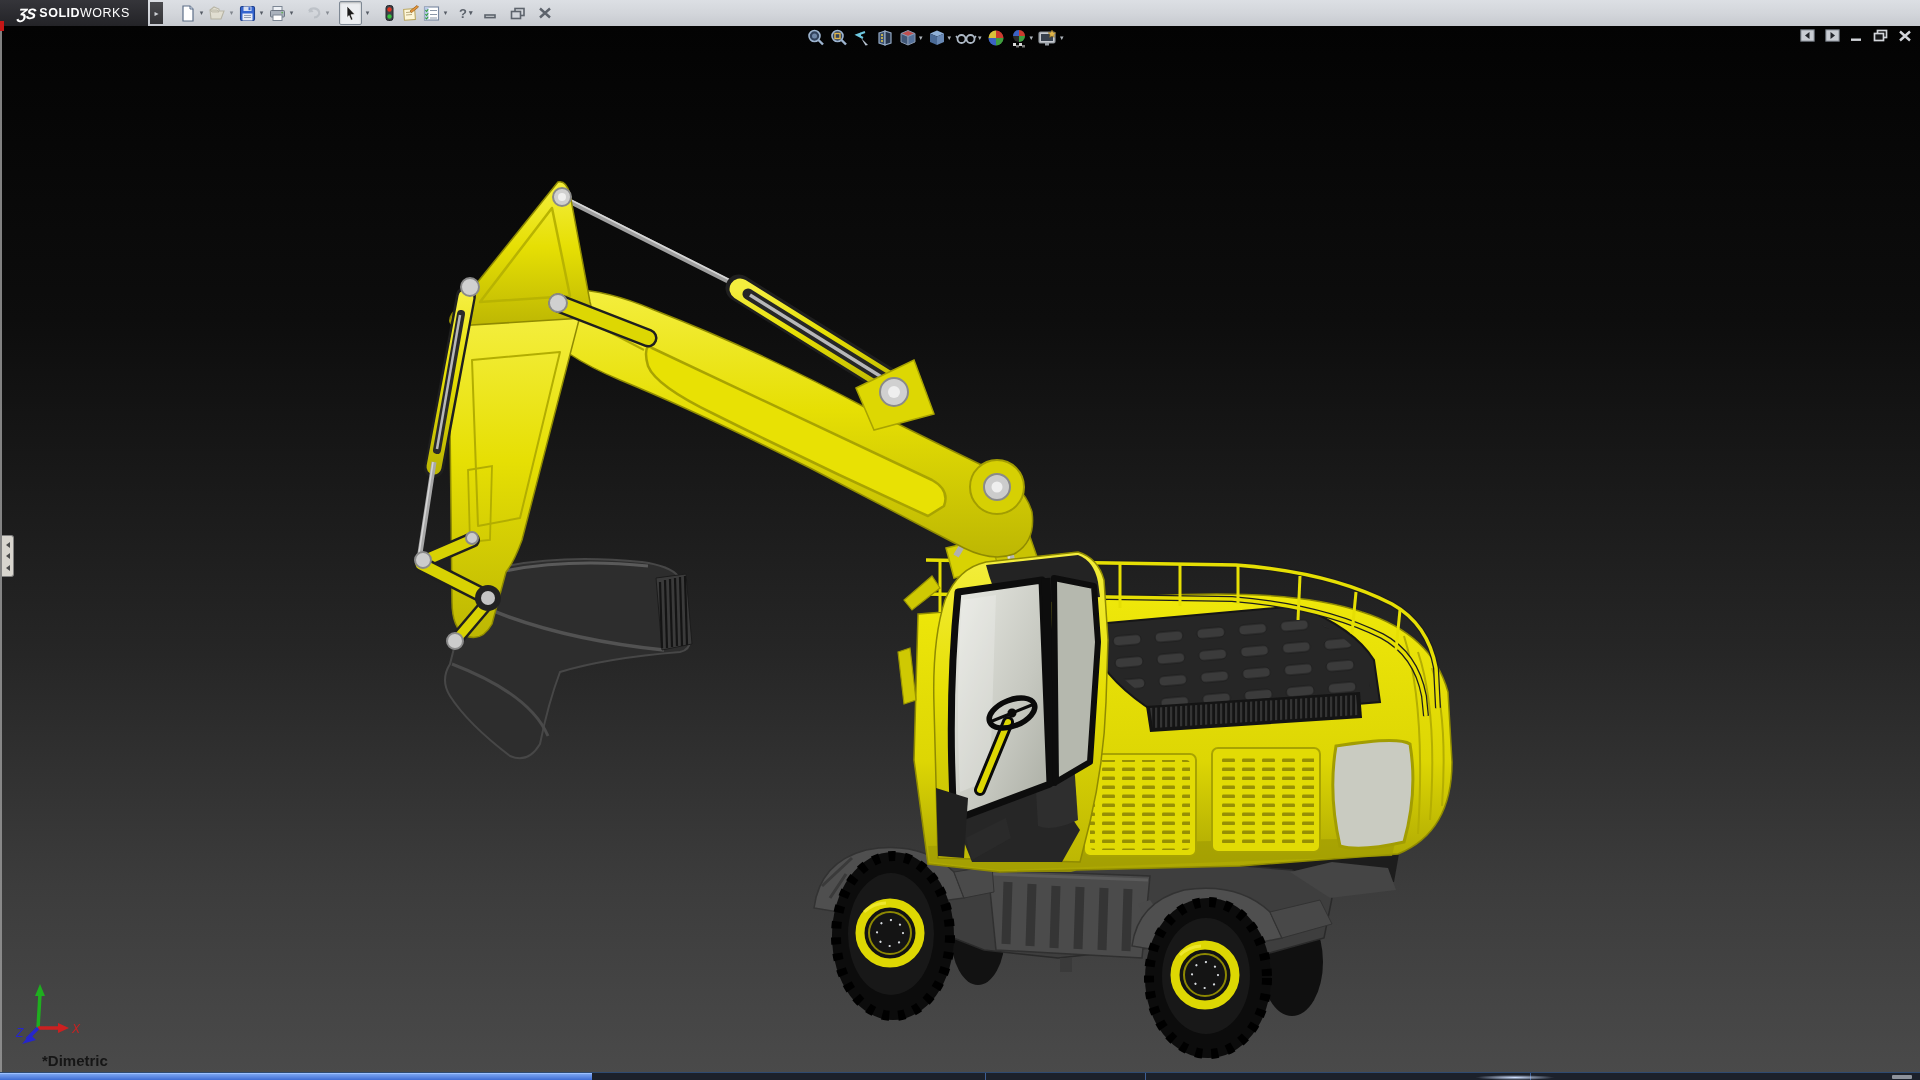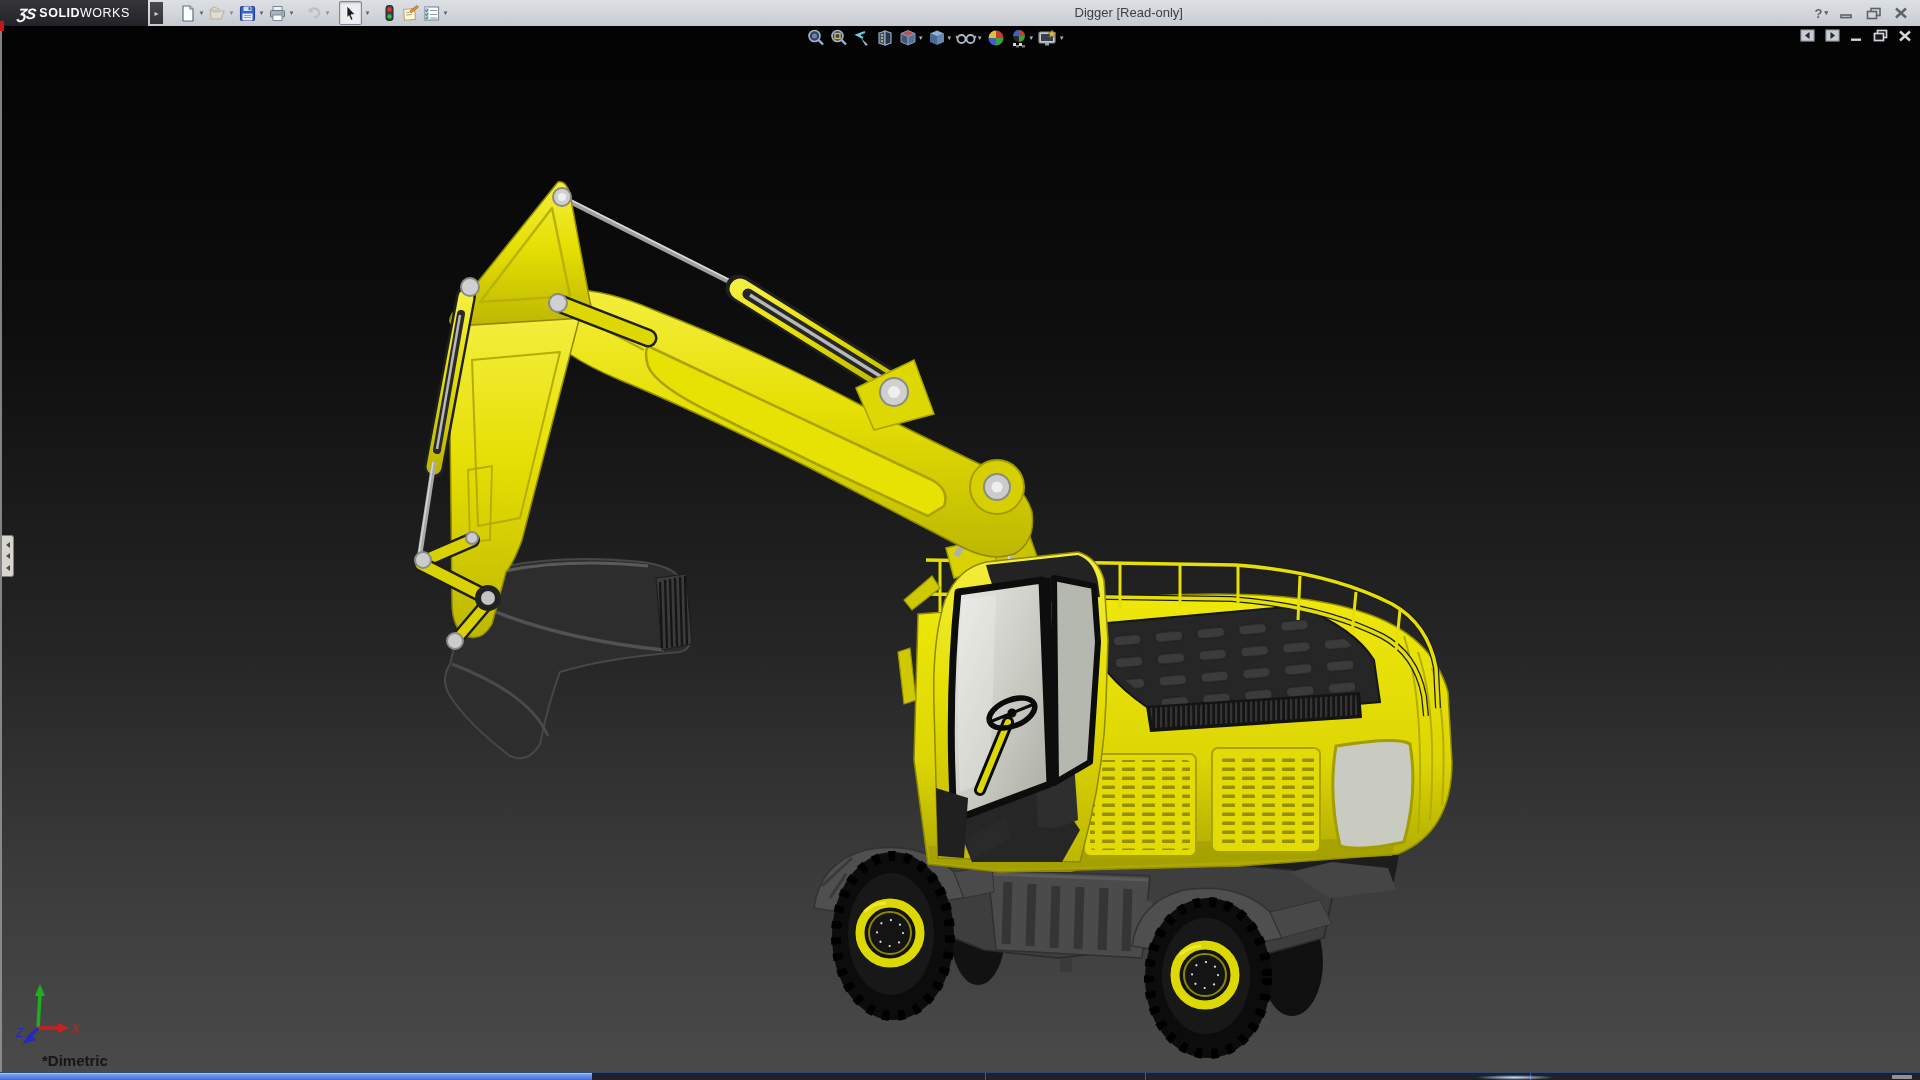--- a/index.html
+++ b/index.html
@@ -160,21 +160,20 @@
         <path d="M3.4 10.2 l1.2 1.3 1.6 -2.2" fill="none" stroke="#2f9e34" stroke-width="1.1"></path>
         <path d="M3.4 13.7 l1.2 1.3 1.6 -2.2" fill="none" stroke="#2f9e34" stroke-width="1.1"></path>
         <line x1="8" y1="6.5" x2="15" y2="6.5" stroke="#8b97a8" stroke-width="1"></line>
         <line x1="8" y1="10.5" x2="15" y2="10.5" stroke="#8b97a8" stroke-width="1"></line>
         <line x1="8" y1="14" x2="15" y2="14" stroke="#8b97a8" stroke-width="1"></line>
       </svg>
       <span class="dd">▾</span>
     </div>
   </div>
 
-  <div class="title-center">Digger [Read-only]</div>
 
   <div class="win-controls">
     <span class="help">
       <span>?</span>
       <span class="dd">▾</span>
     </span>
     <svg width="14" height="12" viewBox="0 0 14 12">
       <rect x="1" y="8" width="10" height="2.6" fill="none" stroke="#5d636c" stroke-width="1.6"></rect>
     </svg>
     <svg width="16" height="13" viewBox="0 0 16 13">

